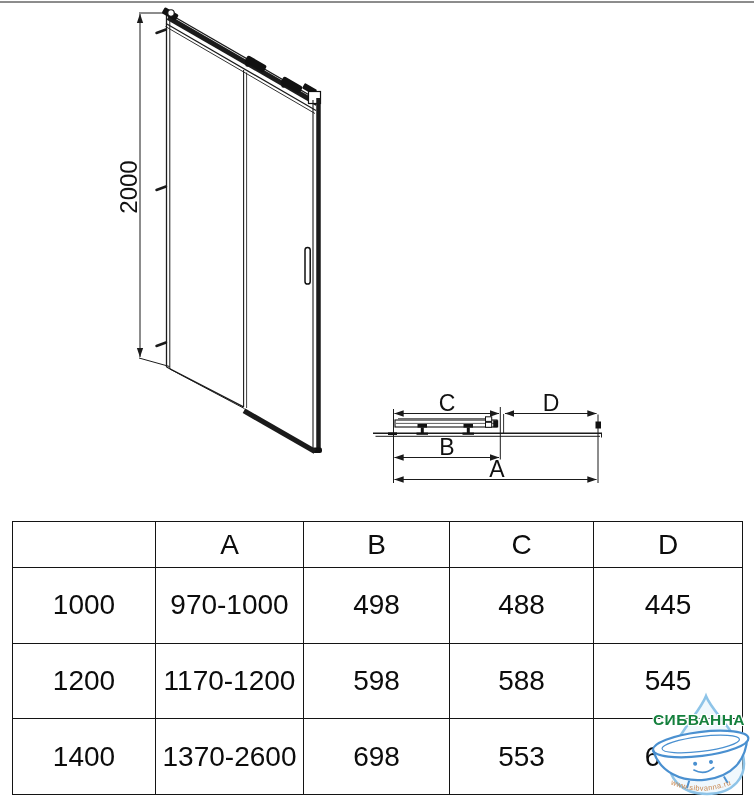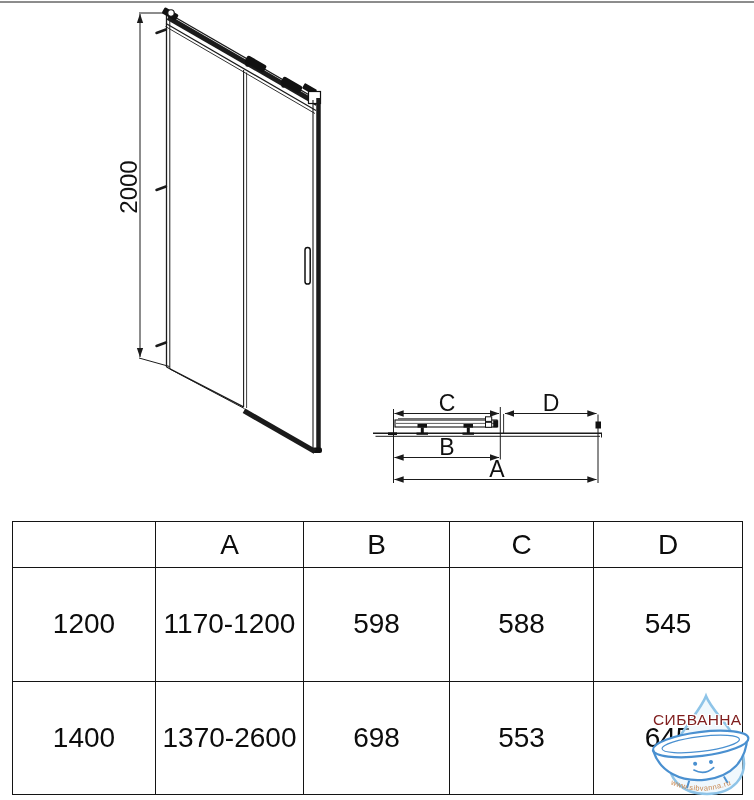--- a/index.html
+++ b/index.html
@@ -15,21 +15,21 @@
     border-collapse:collapse; table-layout:fixed;
   }
   .dims-table th, .dims-table td {
     border:1.5px solid #141414; text-align:center; vertical-align:middle;
     font-size:28px; font-weight:400; color:#0c0c0c; padding:0; overflow:hidden;
   }
   .dim-label { fill:#111; font-family:"Liberation Sans", sans-serif; }
   .watermark { position:absolute; left:640px; top:690px; width:114px; height:110px; pointer-events:none; }
   .wm-brand {
     position:absolute; left:13px; top:21px; white-space:nowrap;
-    font-size:15.5px; font-weight:normal; letter-spacing:.4px; color:#7f1d1d;
+    font-size:15.5px; font-weight:bold; letter-spacing:.4px; color:#15803d;
     text-shadow:-1px -1px 0 #fff, 1px -1px 0 #fff, -1px 1px 0 #fff, 1px 1px 0 #fff, 0 0 2px #fff;
     text-align:right;
   }
 </style>
 </head>
 <body>
 
 <div class="stage">
 
   <svg class="drawing" width="754" height="520" viewBox="0 0 754 520">
@@ -173,20 +173,27 @@
       <tr style="height:46px">
         <th></th>
         <th>A</th>
         <th>B</th>
         <th>C</th>
         <th>D</th>
       </tr>
     </thead>
     <tbody>
       <tr>
+        <td>1000</td>
+        <td>970-1000</td>
+        <td>498</td>
+        <td>488</td>
+        <td>445</td>
+      </tr>
+      <tr>
         <td>1200</td>
         <td>1170-1200</td>
         <td>598</td>
         <td>588</td>
         <td>545</td>
       </tr>
       <tr>
         <td>1400</td>
         <td>1370-2600</td>
         <td>698</td>

